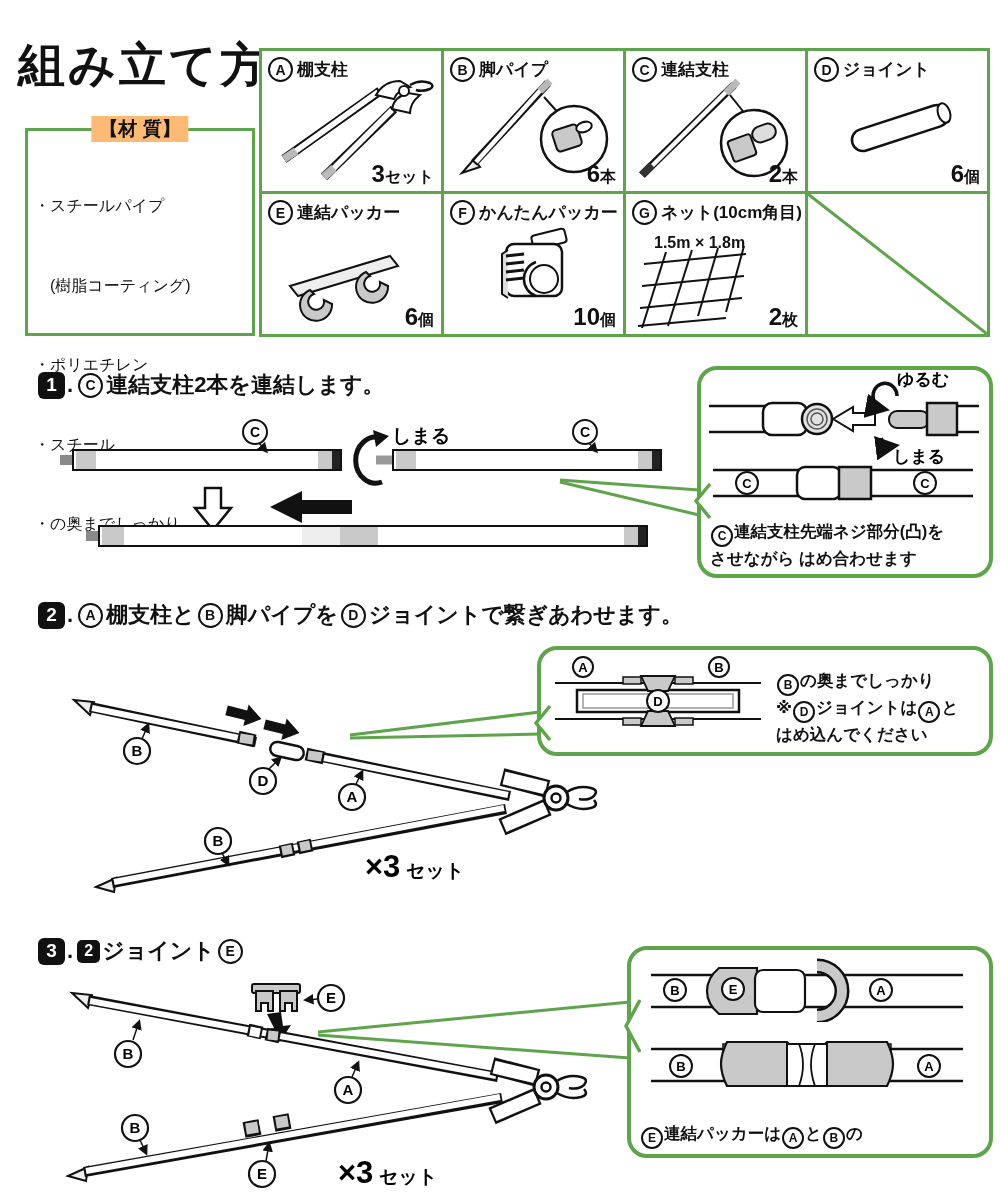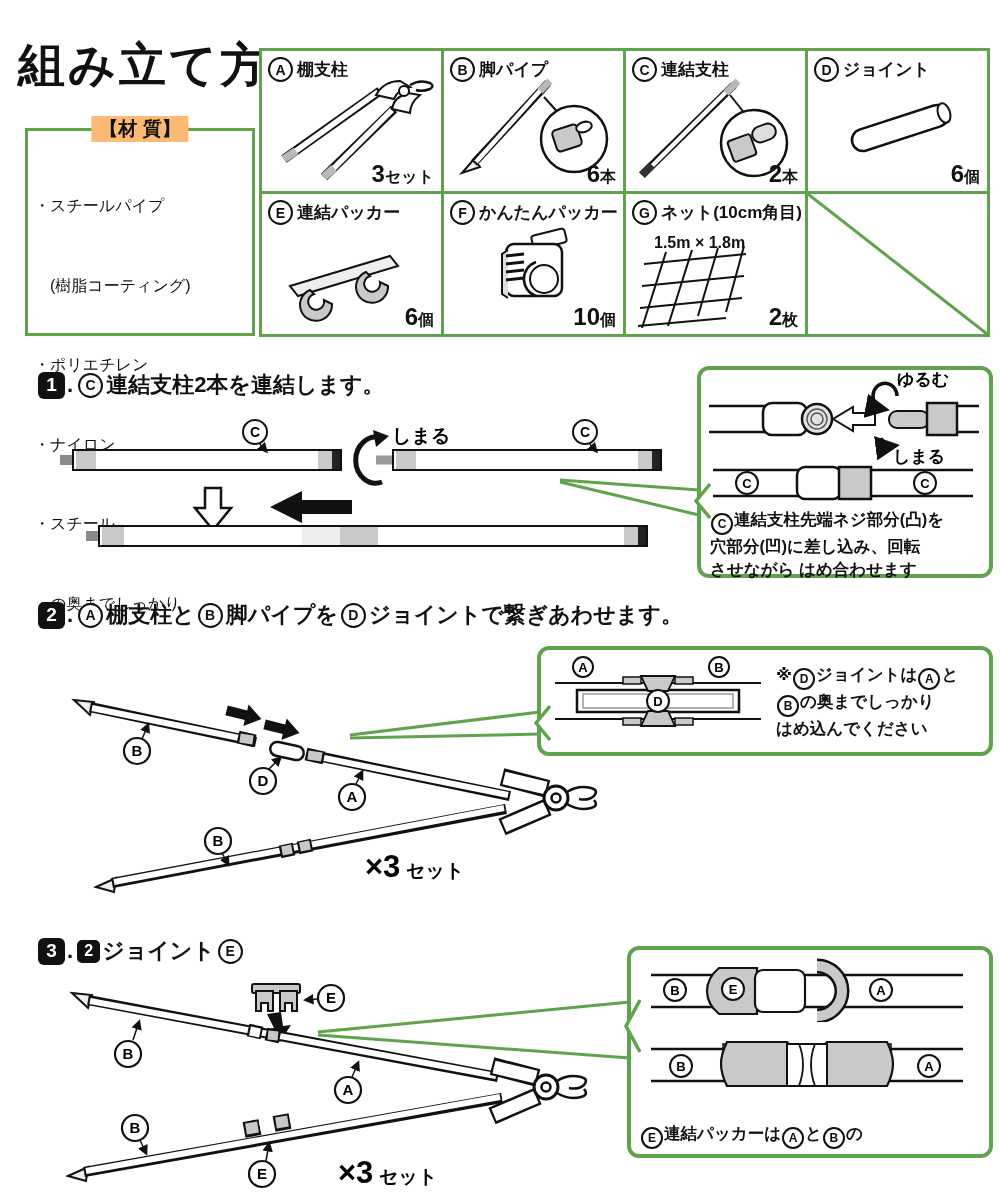--- a/index.html
+++ b/index.html
@@ -35,40 +35,39 @@
   
   .sq { display:inline-flex; align-items:center; justify-content:center; flex:none;
     width:27px; height:27px; background:#111; color:#fff; border-radius:6px;
     font-weight:700; font-size:19px; }
   .sq.s { width:23px; height:23px; font-size:16px; border-radius:5px; vertical-align:-4px; display:inline-flex; }
 
   .step-head { position:absolute; display:flex; align-items:center; gap:2px; font-size:22px; font-weight:600; white-space:nowrap; }
   .step-head .dot { font-weight:700; margin-right:2px; }
 
   
-  .callout { position:absolute; background:#fff; border:4px solid #5fa44c; border-radius:12px; box-sizing:border-box; z-index:5; }
+  .callout { position:absolute; background:#fff; border:4px solid #5fa44c; border-radius:20px; box-sizing:border-box; z-index:5; }
   .notch { position:absolute; left:-7px; z-index:6; }
-  .co-text { font-size:16.5px; font-weight:700; line-height:23px; padding:2px 9px; white-space:nowrap; }
+  .co-text { font-size:16.5px; font-weight:700; line-height:23px; padding:2px 9px; white-space:nowrap;margin-top:12px; }
   .diagram { position:absolute; z-index:1; }
   svg text { font-family:"Liberation Sans","DejaVu Sans",sans-serif; }
 </style>
 </head>
 <body>
 
 <div class="page">
 
   <div class="title">組み立て方</div>
 
   <div class="materials">
     <div class="legend">【材 質】</div>
     <div class="mlist">
       <div>・スチールパイプ</div>
       <div>　(樹脂コーティング)</div>
       <div>・ポリエチレン</div>
-      <div>・ナイロン</div>
       <div>・スチール</div>
       <div>・の奥までしっかり</div>
     </div>
   </div>
 
   <div class="parts">
 
     <div class="cell">
       <div class="hdr">
           <span class="circ">A</span>
@@ -293,21 +292,20 @@
       <line x1="12" y1="126" x2="272" y2="126" stroke="#111" stroke-width="2.5"></line>
       <rect x="96" y="97" width="44" height="32" rx="8" fill="#fff" stroke="#111" stroke-width="2.5"></rect>
       <rect x="138" y="97" width="32" height="32" fill="#c9c9c9" stroke="#111" stroke-width="2.5"></rect>
       <circle cx="46" cy="113" r="11" fill="#fff" stroke="#111" stroke-width="2"></circle>
       <text x="46" y="118" font-size="13" font-weight="700" text-anchor="middle">C</text>
       <circle cx="224" cy="113" r="11" fill="#fff" stroke="#111" stroke-width="2"></circle>
       <text x="224" y="118" font-size="13" font-weight="700" text-anchor="middle">C</text>
     </svg>
     <div class="co-text">
       <div><span class="circ s">C</span><span>連結支柱先端ネジ部分(凸)を</span></div>
-      <div>穴部分(凹)に差し込み、回転</div>
       <div>させながら はめ合わせます</div>
     </div>
   </div>
 
   <div class="step-head" style="left:38px; top:600px;">
     <span class="sq">2</span>
       <span class="dot">.</span>
     <span class="circ">A</span>
       <span>棚支柱と</span>
     <span class="circ">B</span>
@@ -404,22 +402,22 @@
       <rect x="74" y="65" width="18" height="7" fill="#c9c9c9" stroke="#111" stroke-width="1.5"></rect>
       <rect x="126" y="65" width="18" height="7" fill="#c9c9c9" stroke="#111" stroke-width="1.5"></rect>
       <circle cx="34" cy="14" r="10" fill="#fff" stroke="#111" stroke-width="2"></circle>
       <text x="34" y="19" font-size="13" font-weight="700" text-anchor="middle">A</text>
       <circle cx="170" cy="14" r="10" fill="#fff" stroke="#111" stroke-width="2"></circle>
       <text x="170" y="19" font-size="13" font-weight="700" text-anchor="middle">B</text>
       <circle cx="109" cy="48" r="11" fill="#fff" stroke="#111" stroke-width="2"></circle>
       <text x="109" y="53" font-size="13" font-weight="700" text-anchor="middle">D</text>
     </svg>
     <div class="co-text">
+      <div><span class="circ s">B</span><span>の奥までしっかり</span></div>
       <div><span>※</span><span class="circ s">D</span><span>ジョイントは</span><span class="circ s">A</span><span>と</span></div>
-      <div><span class="circ s">B</span><span>の奥までしっかり</span></div>
       <div>はめ込んでください</div>
     </div>
   </div>
 
   <div class="step-head" style="left:38px; top:936px;">
     <span class="sq">3</span>
       <span class="dot">.</span>
     <span class="sq s">2</span>
       <span>ジョイント</span>
     <span class="circ">E</span>

